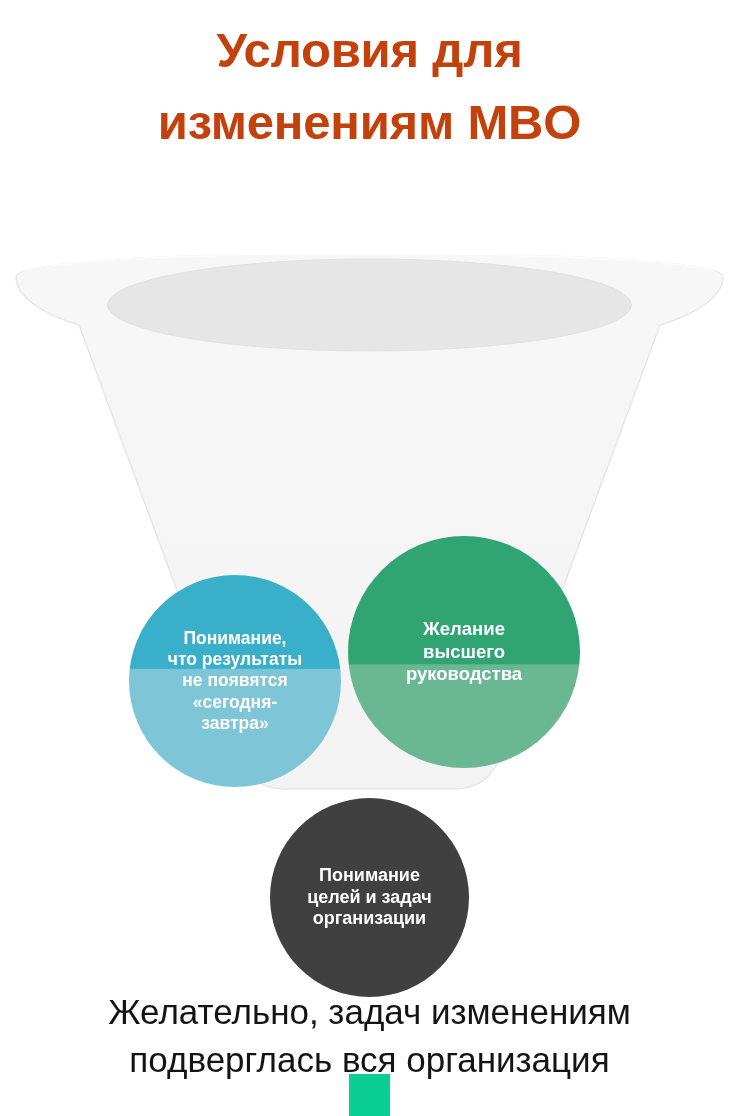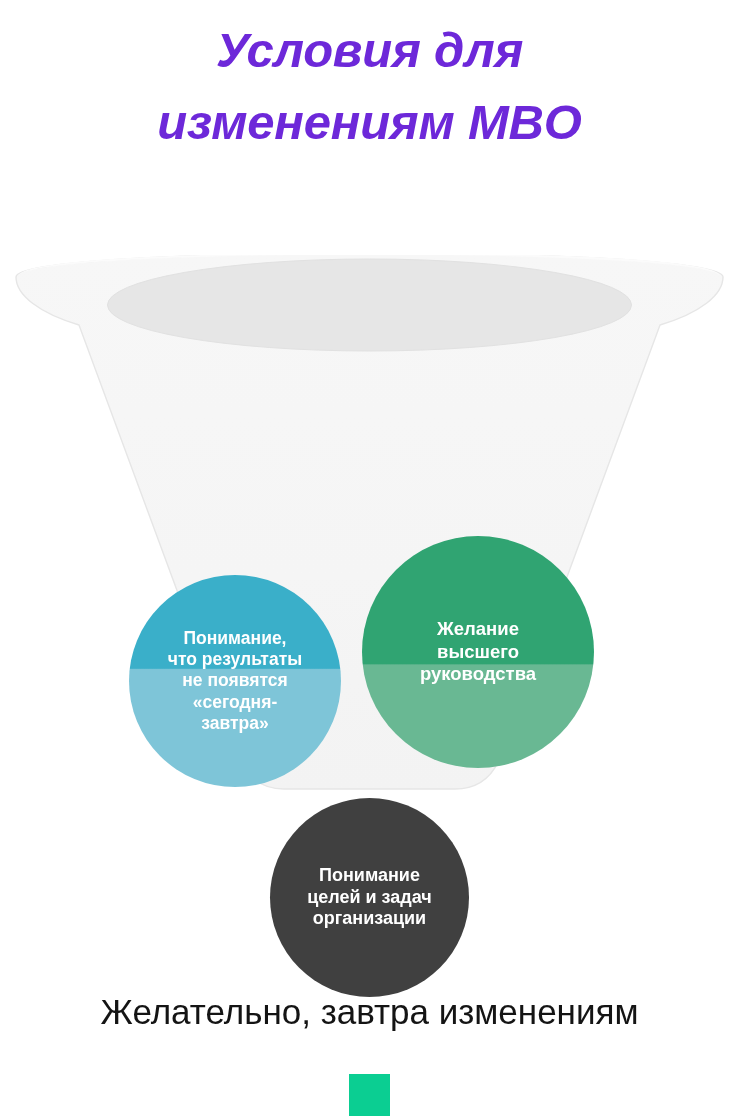--- a/index.html
+++ b/index.html
@@ -21,24 +21,23 @@
     position: absolute;
     left: 0;
     top: 14px;
     width: 739px;
     text-align: center;
   }
   #title-block .title-line {
     display: block;
     font-size: 49px;
     font-weight: bold;
-    color: #6d28d9;
+    color: #c2410c;
     line-height: 72px;
     letter-spacing: -0.2px;
-    font-style: italic;
   }
 
   
   #funnel-graphic {
     position: absolute;
     left: 0;
     top: 255px;
     width: 598px;
     height: 680px;
   }
@@ -74,21 +73,21 @@
 
   #bubble-understanding-results {
     left: 129px;
     top: 320px;
     width: 212px;
     height: 212px;
   }
   #bubble-understanding-results .bubble-label { font-size: 17.5px; }
 
   #bubble-top-management {
-    left: 362px;
+    left: 348px;
     top: 281px;
     width: 232px;
     height: 232px;
   }
   #bubble-top-management .bubble-label { font-size: 18.5px; }
 
   #bubble-goals-understanding {
     left: 270px;
     top: 543px;
     width: 199px;
@@ -234,14 +233,15 @@
 организации</span>
   </div>
 
   <svg id="down-arrow" viewBox="0 0 113 95">
     <polygon points="36,0 77,0 77,47 113,47 56.5,95 0,47 36,47" fill="#0bce92"></polygon>
   </svg>
 
 </div>
 
 <div id="caption-block">
-  <span class="caption-line">Желательно, завтра изменениям</span>
+  <span class="caption-line">Желательно, задач изменениям</span>
+  <span class="caption-line">подверглась вся организация</span>
 </div>
 
 </body></html>

